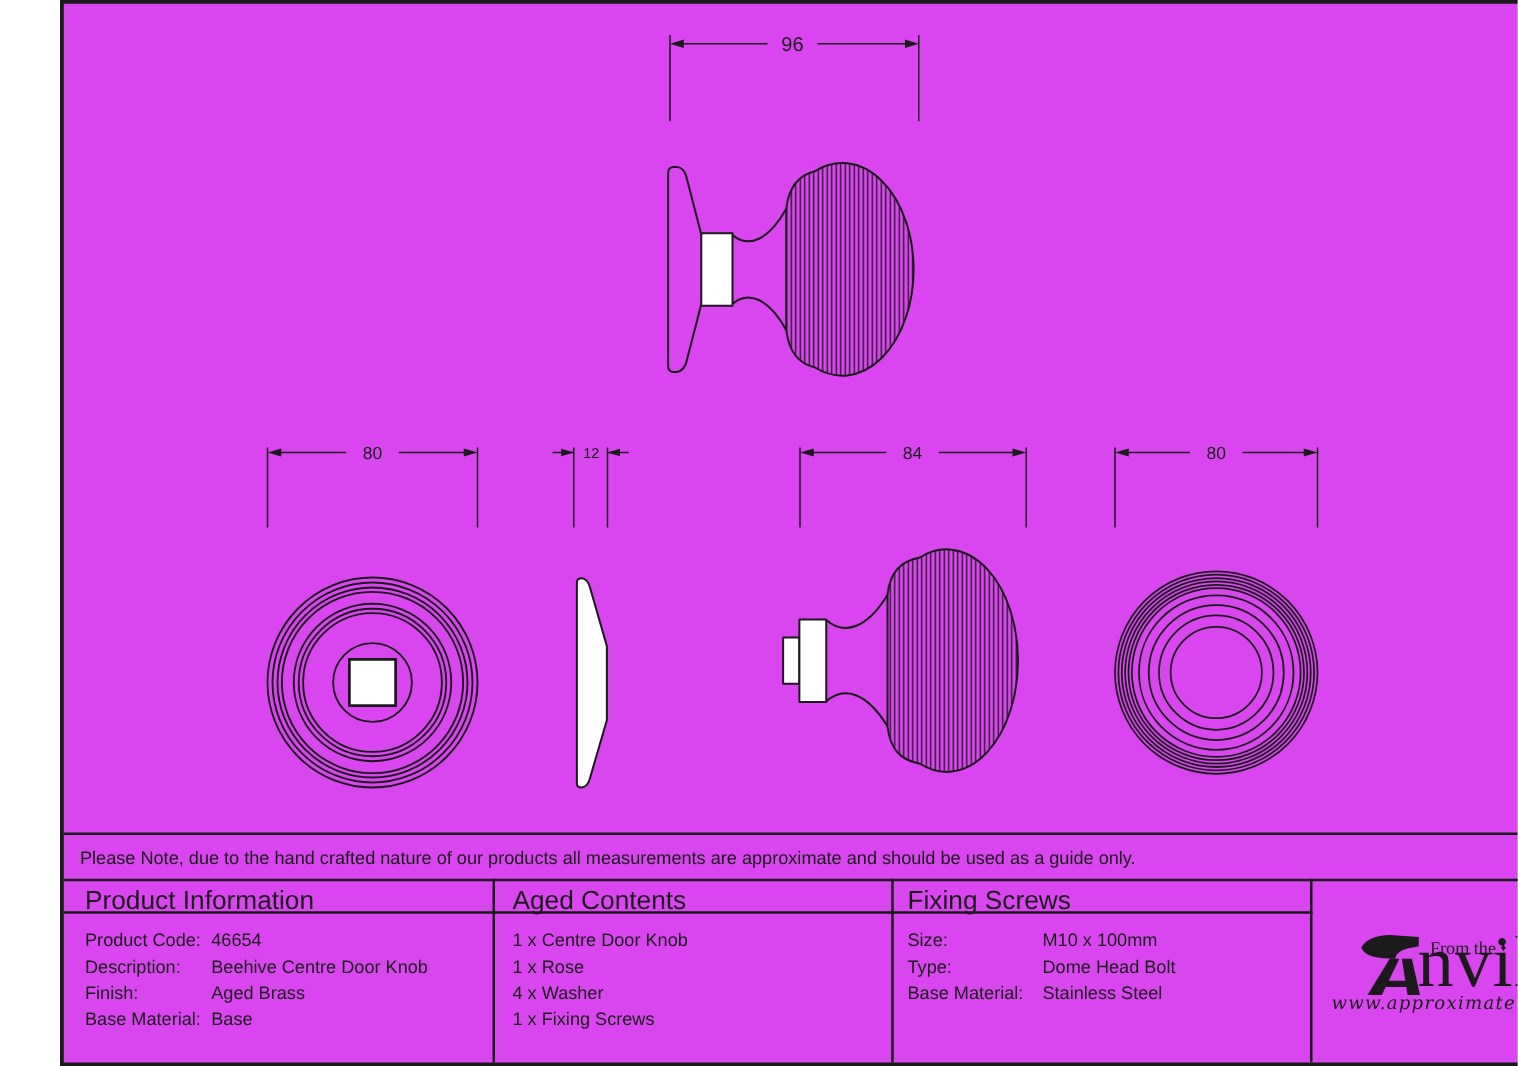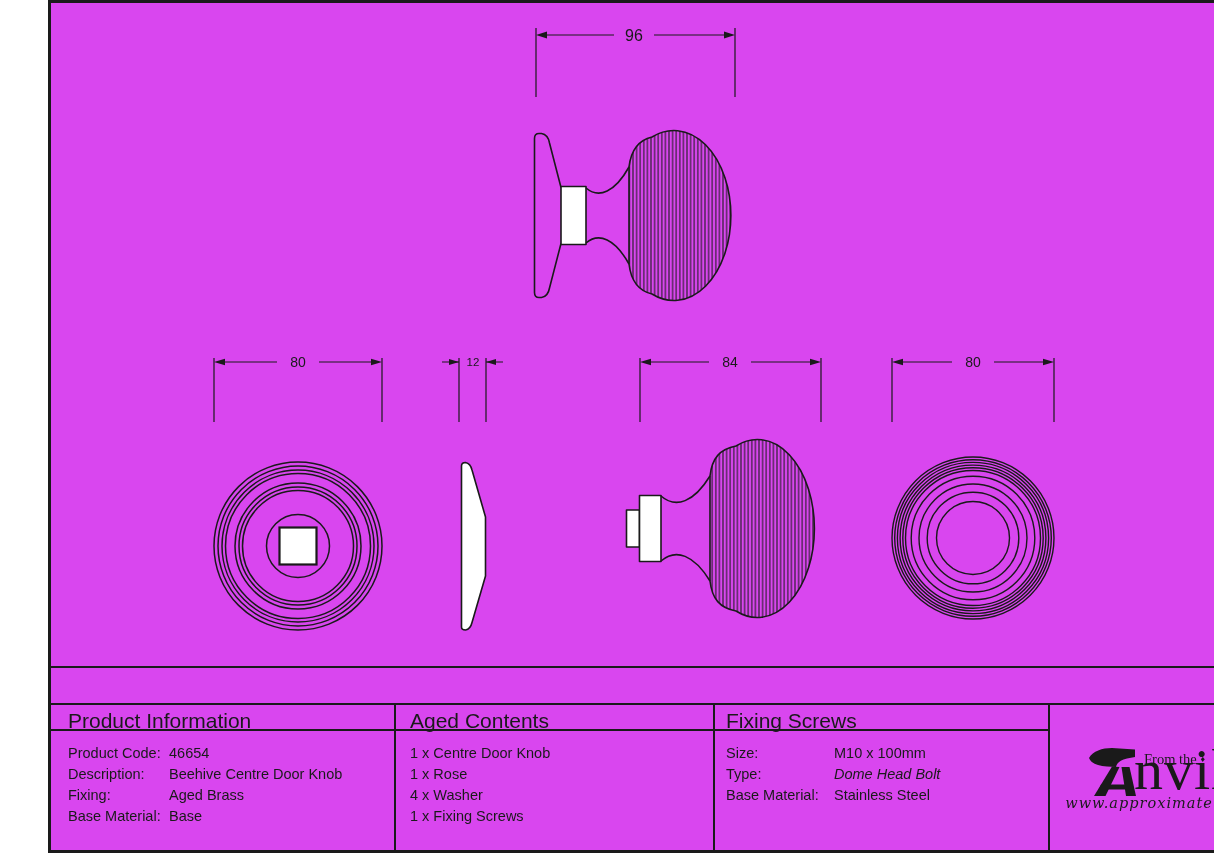--- a/index.html
+++ b/index.html
@@ -121,49 +121,50 @@
       <circle cx="925" cy="538" r="70.2"></circle>
       <circle cx="925" cy="538" r="67.5"></circle>
       <circle cx="925" cy="538" r="61.8"></circle>
       <circle cx="925" cy="538" r="54"></circle>
       <circle cx="925" cy="538" r="45.8"></circle>
       <circle cx="925" cy="538" r="36.5"></circle>
     </g>
   </svg>
 
   <div class="hline" style="left:3px;right:3px;top:666px;height:2px;"></div>
+  <div class="note">Please Note, due to the hand crafted nature of our products all measurements are approximate and should be used as a guide only.</div>
   <div class="hline" style="left:3px;right:3px;top:703px;height:2px;"></div>
 
   <div class="hline" style="left:3px;top:729px;width:999px;height:2px;"></div>
   <div class="vline" style="left:346px;top:703px;height:147px;width:2px;"></div>
   <div class="vline" style="left:665px;top:703px;height:147px;width:2px;"></div>
   <div class="vline" style="left:1000px;top:703px;height:147px;width:2px;"></div>
 
   <div class="hdr" style="left:20px;top:709px;">Product Information</div>
   <div class="hdr" style="left:362px;top:709px;">Aged Contents</div>
   <div class="hdr" style="left:678px;top:709px;">Fixing Screws</div>
 
   <div class="cell" style="left:20px;top:745px;">Product Code:</div>
   <div class="cell" style="left:121px;top:745px;">46654</div>
   <div class="cell" style="left:20px;top:766px;">Description:</div>
   <div class="cell" style="left:121px;top:766px;">Beehive Centre Door Knob</div>
-  <div class="cell" style="left:20px;top:787px;">Fixing:</div>
+  <div class="cell" style="left:20px;top:787px;">Finish:</div>
   <div class="cell" style="left:121px;top:787px;">Aged Brass</div>
   <div class="cell" style="left:20px;top:808px;">Base Material:</div>
   <div class="cell" style="left:121px;top:808px;">Base</div>
 
   <div class="cell" style="left:362px;top:745px;">1 x Centre Door Knob</div>
   <div class="cell" style="left:362px;top:766px;">1 x Rose</div>
   <div class="cell" style="left:362px;top:787px;">4 x Washer</div>
   <div class="cell" style="left:362px;top:808px;">1 x Fixing Screws</div>
 
   <div class="cell" style="left:678px;top:745px;">Size:</div>
   <div class="cell" style="left:786px;top:745px;">M10 x 100mm</div>
   <div class="cell" style="left:678px;top:766px;">Type:</div>
-  <div class="cell" style="left:786px;top:766px;font-style:italic;">Dome Head Bolt</div>
+  <div class="cell" style="left:786px;top:766px;">Dome Head Bolt</div>
   <div class="cell" style="left:678px;top:787px;">Base Material:</div>
   <div class="cell" style="left:786px;top:787px;">Stainless Steel</div>
 
   <div class="logo">
     <svg class="anvil-a" width="48" height="52" viewBox="0 0 48 52">
       <g fill="#1a1a1a" stroke="none">
         <path d="M1,12 C5,5 14,2 24,2 L47,3.5 L47,11 L39,12.5 C32,14 29,17 28,21 L19,20.5 C9,20 3,17 1,12 Z"></path>
         <polygon points="24,20.5 31.5,21 17.5,50 6,50"></polygon>
         <polygon points="33.5,21 41.5,21 48,50 38,50"></polygon>
         <polygon points="13,38.5 44,38.5 45,43.5 11,43.5"></polygon>

